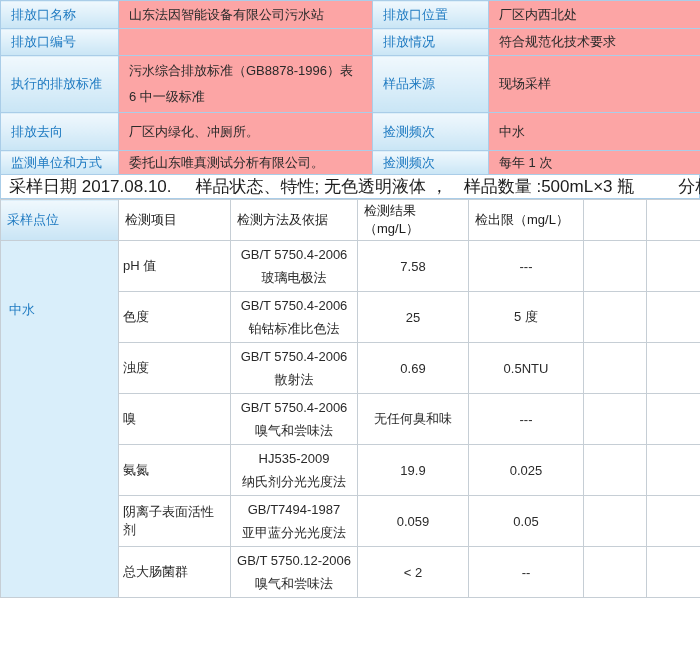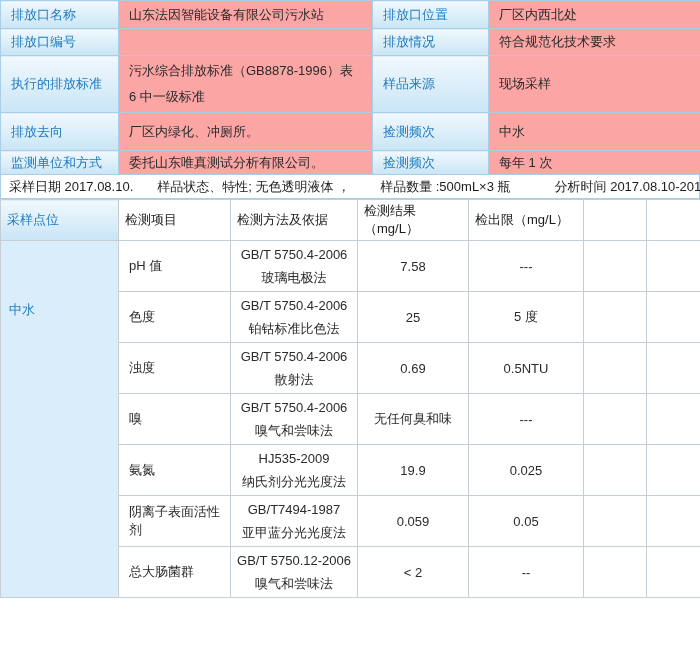--- a/index.html
+++ b/index.html
@@ -30,37 +30,37 @@
   .info .r2 td { height: 27px; }
   .info .r3 td { height: 22px; }
   .info .r4 td { height: 54px; }
   .info .r4 td.val-wide { line-height: 26px; }
   .info .r5 td { height: 38px; }
   .info .r6 td { height: 24px; }
 
   
   .sampline {
     height: 24px; border: 1px solid #aacde8; border-top: none;
-    display: flex; align-items: center; font-size: 13px; color: #1c1c1c;
+    display: flex; align-items: center; font-size: 17px; color: #1c1c1c;
     white-space: nowrap; padding-left: 8px;
   }
   .sampline .seg2 { margin-left: 24px; }
-  .sampline .seg3 { margin-left: 30px; }
+  .sampline .seg3 { margin-left: 16px; }
   .sampline .seg4 { margin-left: 44px; }
 
   
   .detect td { border: 1px solid #c6ced5; vertical-align: middle; }
   .detect .hrow td { height: 28px; padding: 2px 6px; color: #1c1c1c; }
   .detect .hrow td.lbl { color: #1e7ac1; }
   .detect .brow td { height: 50px; }
   .site-cell {
     background: #d9eefa; color: #1e7ac1; vertical-align: top !important;
     padding: 60px 6px 0 8px; font-size: 13px;
   }
-  .item-cell { text-align: left; padding: 2px 10px; }
+  .item-cell { text-align: left; padding: 2px 4px; }
   .method-cell { text-align: center; line-height: 23px; padding: 2px 4px; }
   .center { text-align: center; }
 </style>
 </head>
 <body>
 
 <div class="page">
 
 
   <table class="info">

